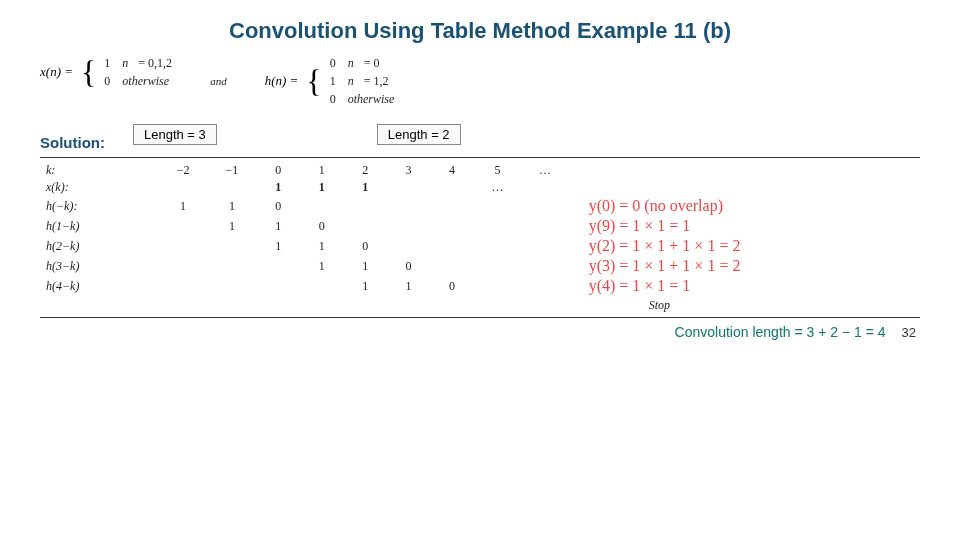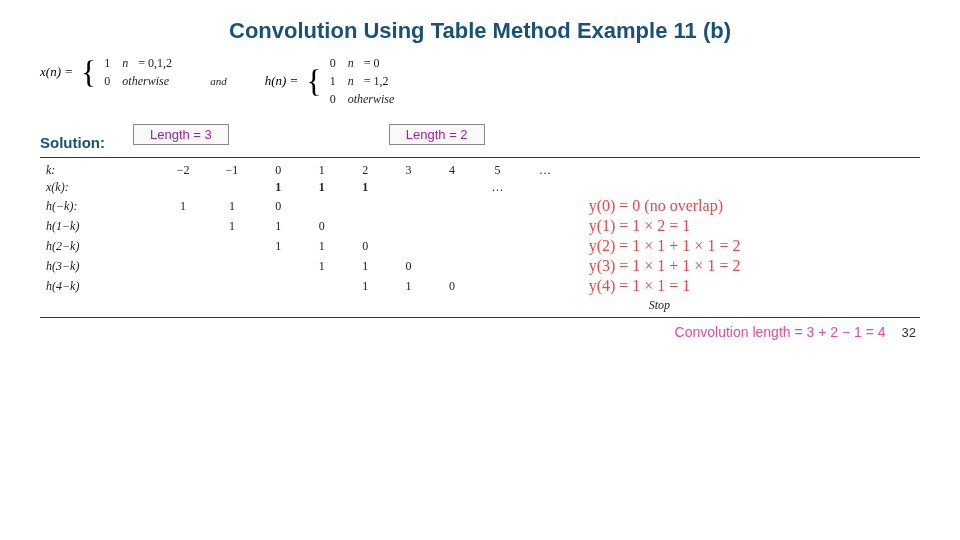--- a/index.html
+++ b/index.html
@@ -65,23 +65,23 @@
     .and-text {
       font-style: italic;
       font-size: 11px;
       align-self: center;
       padding: 0 8px;
       color: #222;
     }
 
     .length-box {
       border: 1px solid #888;
-      padding: 2px 16px;
+      padding: 2px 10px;
       font-size: 13px;
-      color: #a21caf;
+      color: #000000;
       background: #f9f9f9;
       font-family: Arial, sans-serif;
     }
 
     .solution-label {
       color: #1a5276;
       font-weight: bold;
       font-size: 15px;
       font-family: Arial, sans-serif;
       margin-top: 2px;
@@ -139,21 +139,21 @@
     .bottom-row {
       display: flex;
       justify-content: flex-end;
       align-items: center;
       margin-top: 6px;
       padding-right: 4px;
       gap: 16px;
     }
 
     .conv-length {
-      color: #ec4899;
+      color: #0f766e;
       font-size: 14px;
       font-family: Arial, sans-serif;
     }
 
     .page-number {
       font-size: 13px;
       color: #333;
       font-family: Arial, sans-serif;
     }
 
@@ -271,21 +271,21 @@
         <td class="row-label"><em>h</em>(1−<em>k</em>)</td>
         <td></td>
         <td>1</td>
         <td>1</td>
         <td>0</td>
         <td></td>
         <td></td>
         <td></td>
         <td></td>
         <td></td>
-        <td class="right-col">y(1) = 1 × 2 = 1</td>
+        <td class="right-col">y(9) = 1 × 1 = 1</td>
       </tr>
 
       <tr>
         <td class="row-label"><em>h</em>(2−<em>k</em>)</td>
         <td></td>
         <td></td>
         <td>1</td>
         <td>1</td>
         <td>0</td>
         <td></td>

